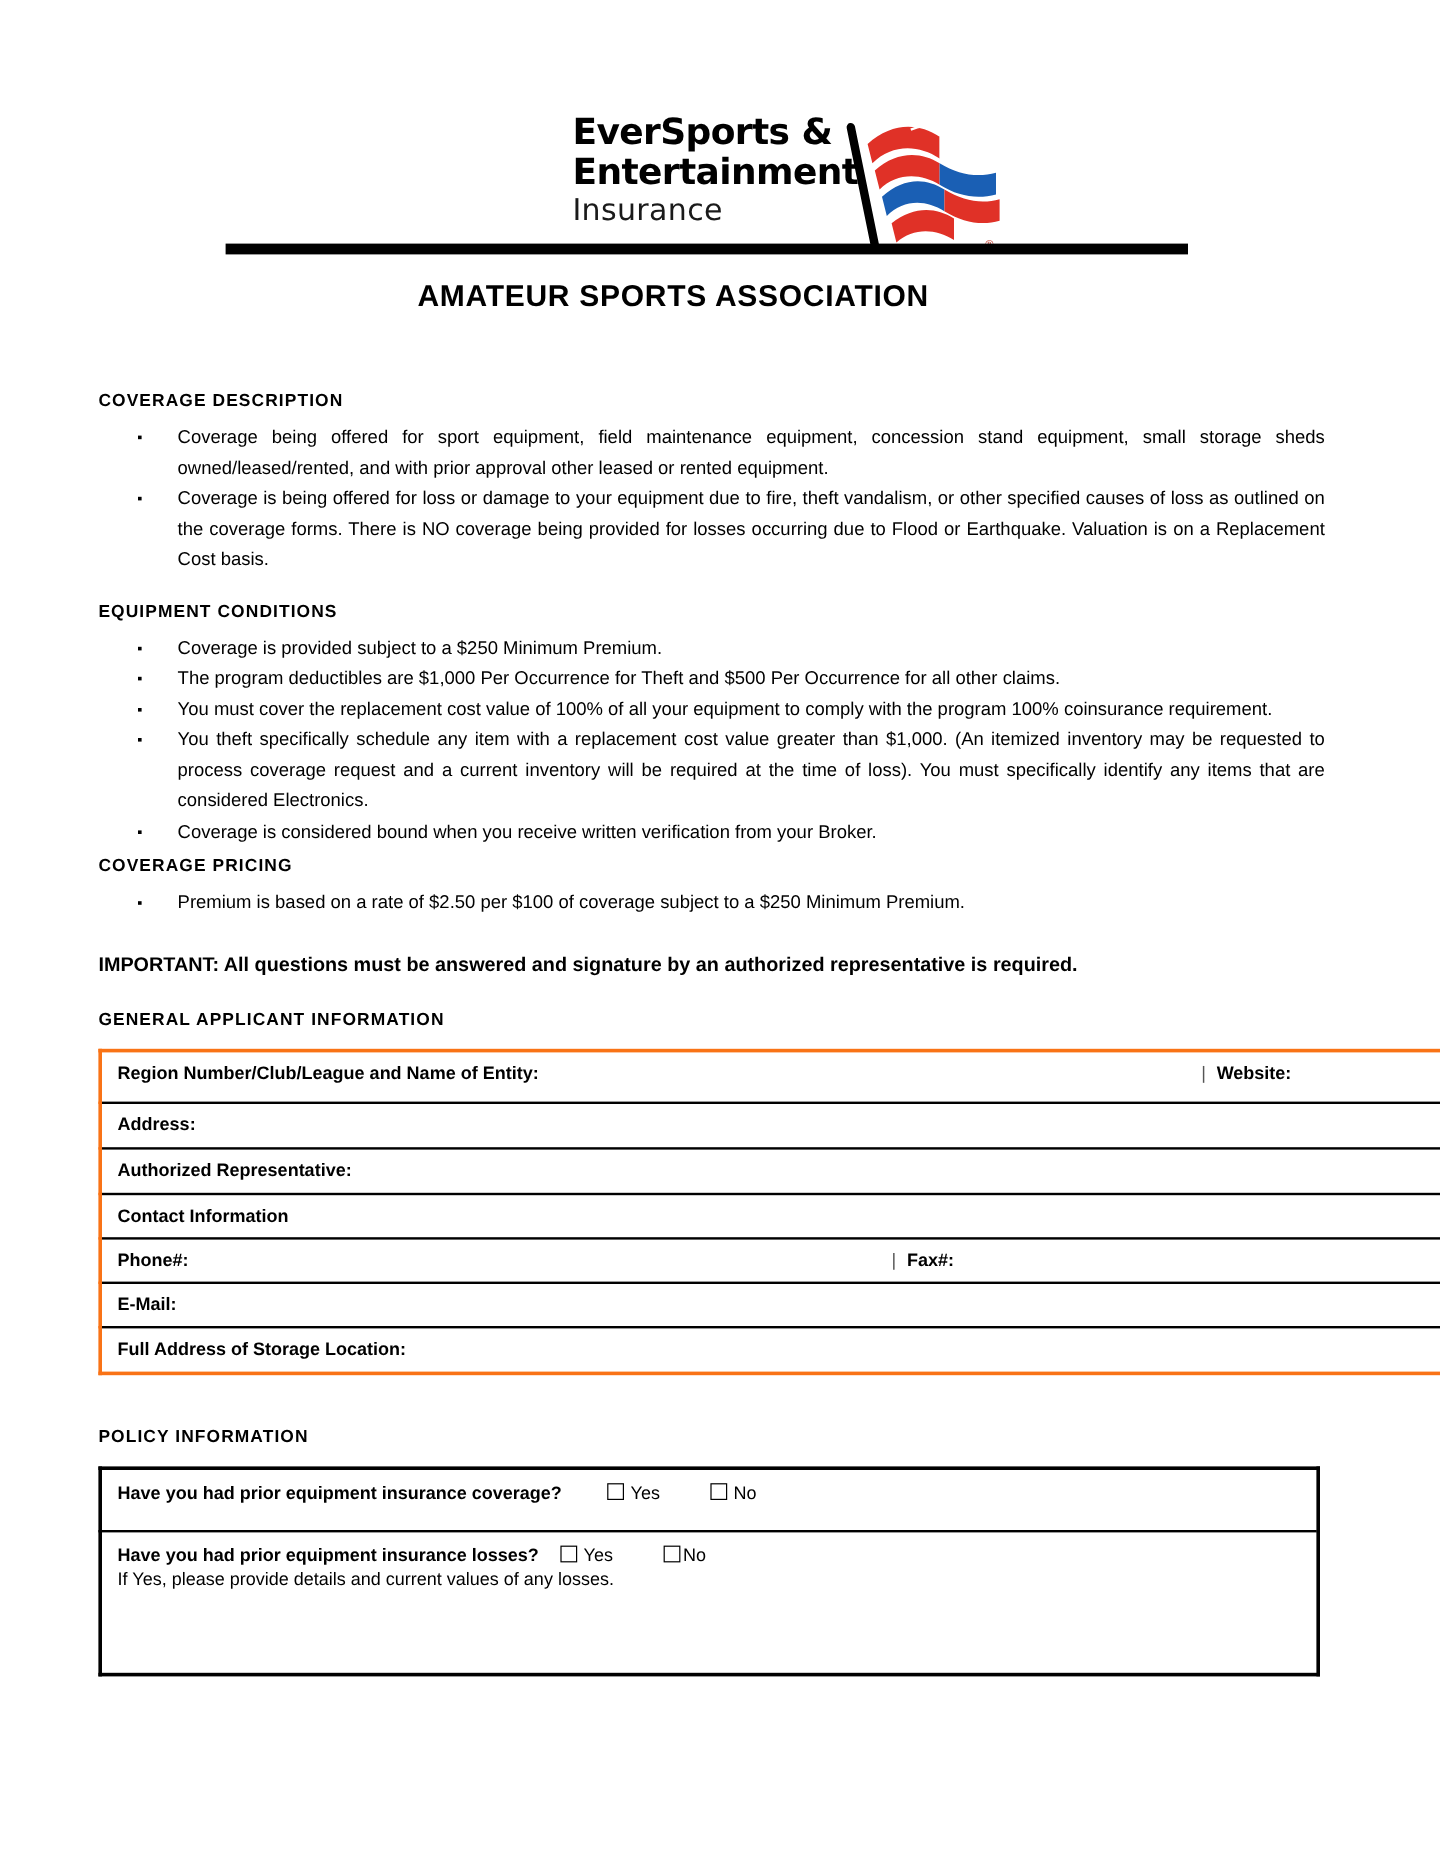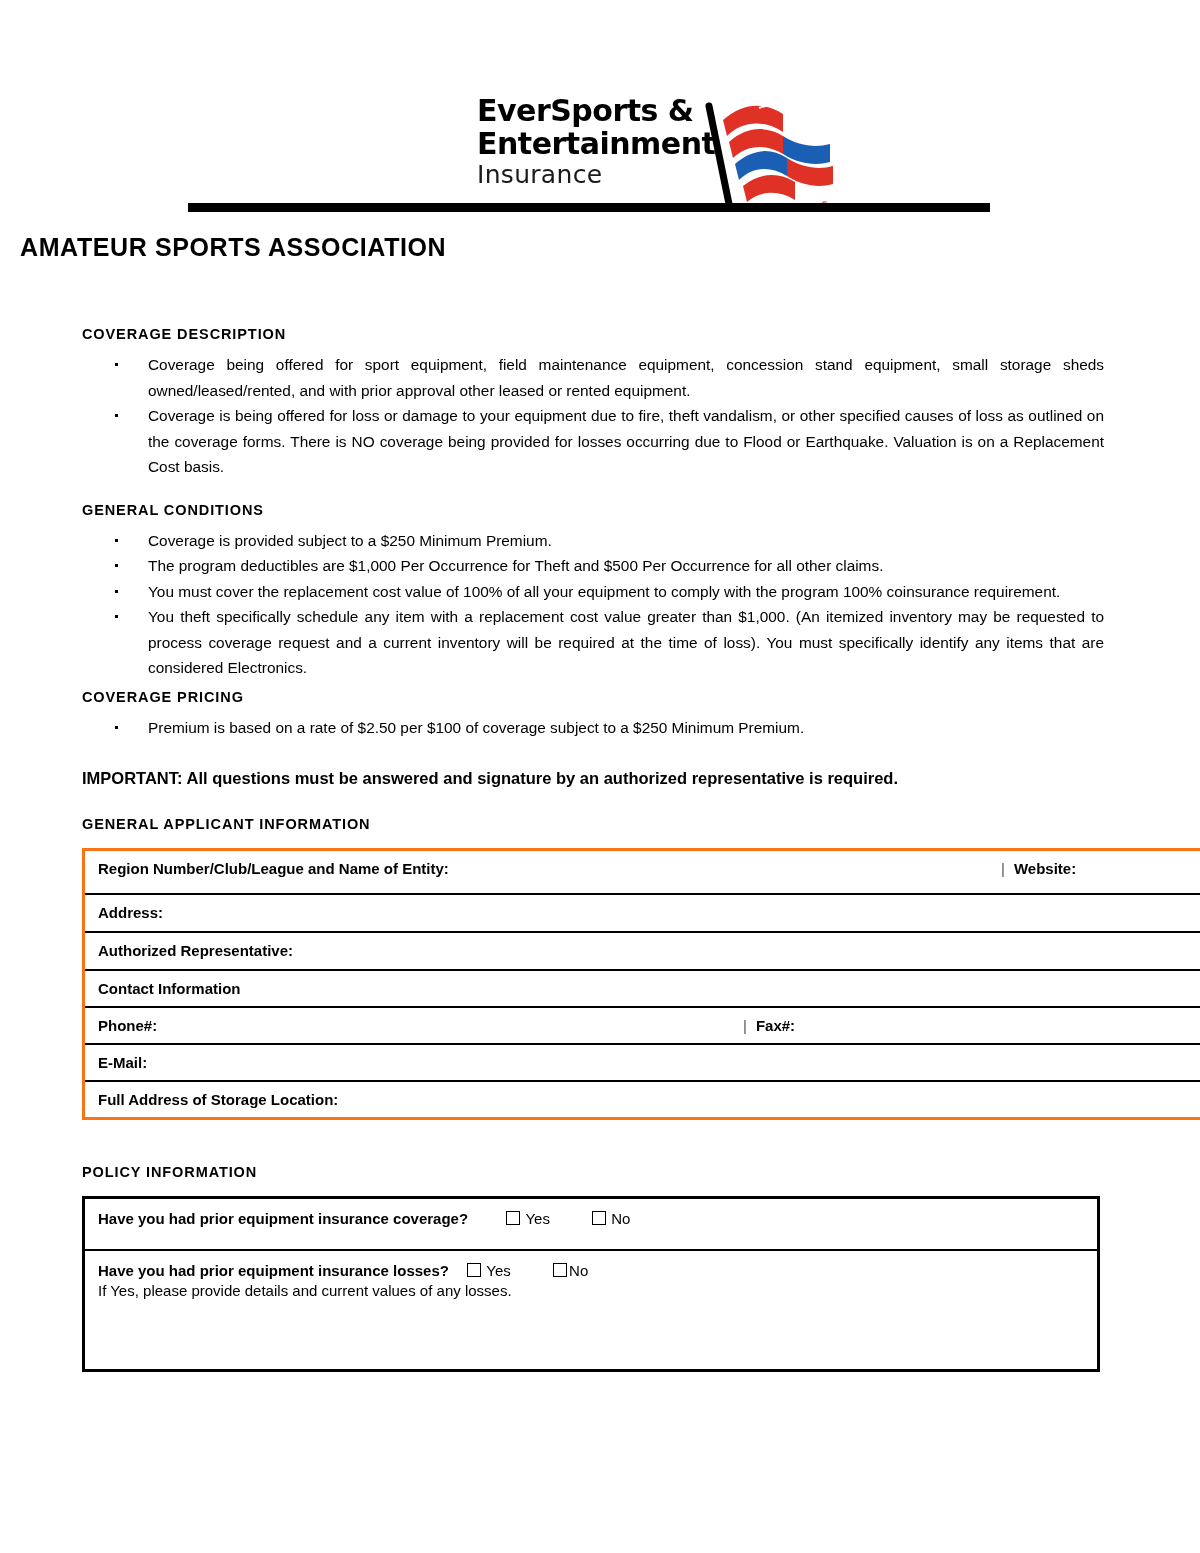--- a/index.html
+++ b/index.html
@@ -72,22 +72,21 @@
     top: 203px;
     width: 802px;
     height: 9px;
     background: #000000;
   }
   .title-wrap {
     position: absolute;
     left: 0;
     top: 228px;
     width: 1122px;
-    text-align: left;
-    padding-left: 20px;
+    text-align: center;
   }
   .title-line {
     font-family: "Liberation Sans", sans-serif;
     font-weight: bold;
     font-size: 25px;
     line-height: 38px;
     letter-spacing: 0.6px;
     color: #000000;
   }
 
@@ -252,27 +251,28 @@
 
   <div class="sec-head">COVERAGE DESCRIPTION</div>
   <div class="gap-10"></div>
   <ul class="bullets">
     <li>Coverage being offered for sport equipment, field maintenance equipment, concession stand equipment, small storage sheds owned/leased/rented, and with prior approval other leased or rented equipment.</li>
     <li>Coverage is being offered for loss or damage to your equipment due to fire, theft vandalism, or other specified causes of loss as outlined on the coverage forms.  There is NO coverage being provided for losses occurring due to Flood or Earthquake. Valuation is on a Replacement Cost basis.</li>
   </ul>
 
   <div class="gap-22"></div>
 
-  <div class="sec-head">GENERAL CONDITIONS</div>
+  <div class="sec-head">EQUIPMENT CONDITIONS</div>
   <div class="gap-10"></div>
   <ul class="bullets">
     <li>Coverage is provided subject to a $250 Minimum Premium.</li>
     <li>The program deductibles are $1,000 Per Occurrence for Theft and $500 Per Occurrence for all other claims.</li>
     <li>You must cover the replacement cost value of 100% of all your equipment to comply with the program 100% coinsurance requirement.</li>
     <li>You theft specifically schedule any item with a replacement cost value greater than $1,000.  (An itemized inventory may be requested to process coverage request and a current inventory will be required at the time of loss).  You must specifically identify any items that are considered Electronics.</li>
+    <li>Coverage is considered bound when you receive written verification from your Broker.</li>
   </ul>
 
   <div class="gap-8"></div>
 
   <div class="sec-head">COVERAGE PRICING</div>
   <div class="gap-10"></div>
   <ul class="bullets">
     <li>
       <span class="li-sub">Premium is based on a rate of $2.50 per $100 of coverage subject to a $250 Minimum Premium.</span>
     </li>

